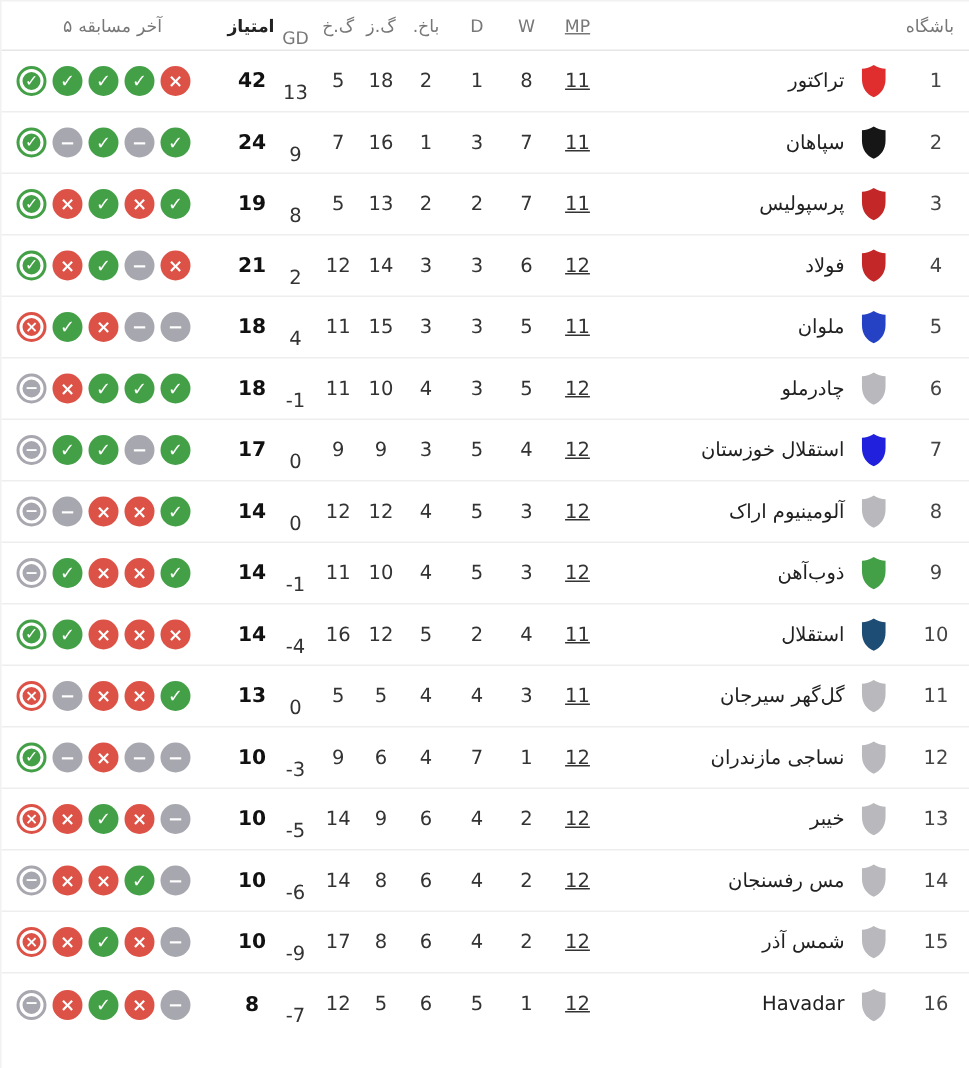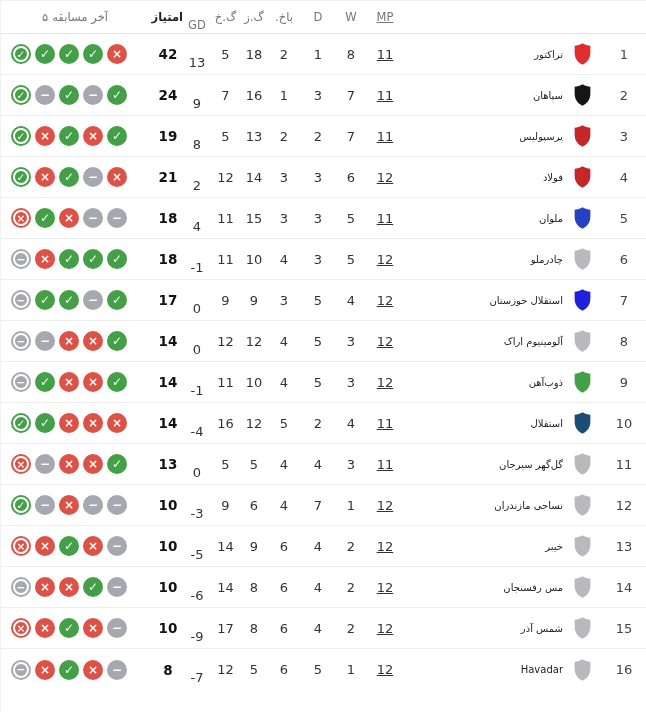--- a/index.html
+++ b/index.html
@@ -49,21 +49,21 @@
   
   .row {
     height:41px;
     border-bottom:1px solid #eeeeee;
     font-size:13px;
     color:#333;
   }
   .row:last-child { border-bottom:none; }
   .row .c-pts { font-weight:bold; color:#111; font-size:13.5px; }
 
-  .club-name { font-size:10px; color:#212121; text-align:right; }
+  .club-name { font-size:13px; color:#212121; text-align:right; }
   .shield { width:21px; height:24px; margin:0 9px 0 9px; display:flex; align-items:center; }
   .rank { color:#444; }
 
   
   :root { --win:#43a047; --draw:#a7a7af; --loss:#dd5246; }
   .badge {
     width:20px; height:20px; border-radius:50%;
     display:flex; align-items:center; justify-content:center;
     color:#fff; font-size:12px; font-weight:bold; line-height:1;
     flex:0 0 auto;
@@ -90,20 +90,21 @@
       <span dir="rtl">آخر</span>
     </div>
     <div class="c-pts" dir="rtl">امتیاز</div>
     <div class="c-gd">GD</div>
     <div class="c-ga" dir="rtl">گ.خ</div>
     <div class="c-gf" dir="rtl">گ.ز</div>
     <div class="c-l" dir="rtl">باخ.</div>
     <div class="c-d">D</div>
     <div class="c-w">W</div>
     <div class="c-mp">MP</div>
+    <div class="c-club-h" dir="rtl">باشگاه</div>
   </div>
 
   <div id="rows">
     <div class="tr row">
       <div class="c-form">
           <span class="badge w ring">✓</span>
           <span class="badge w">✓</span>
           <span class="badge w">✓</span>
           <span class="badge w">✓</span>
           <span class="badge l">×</span>

